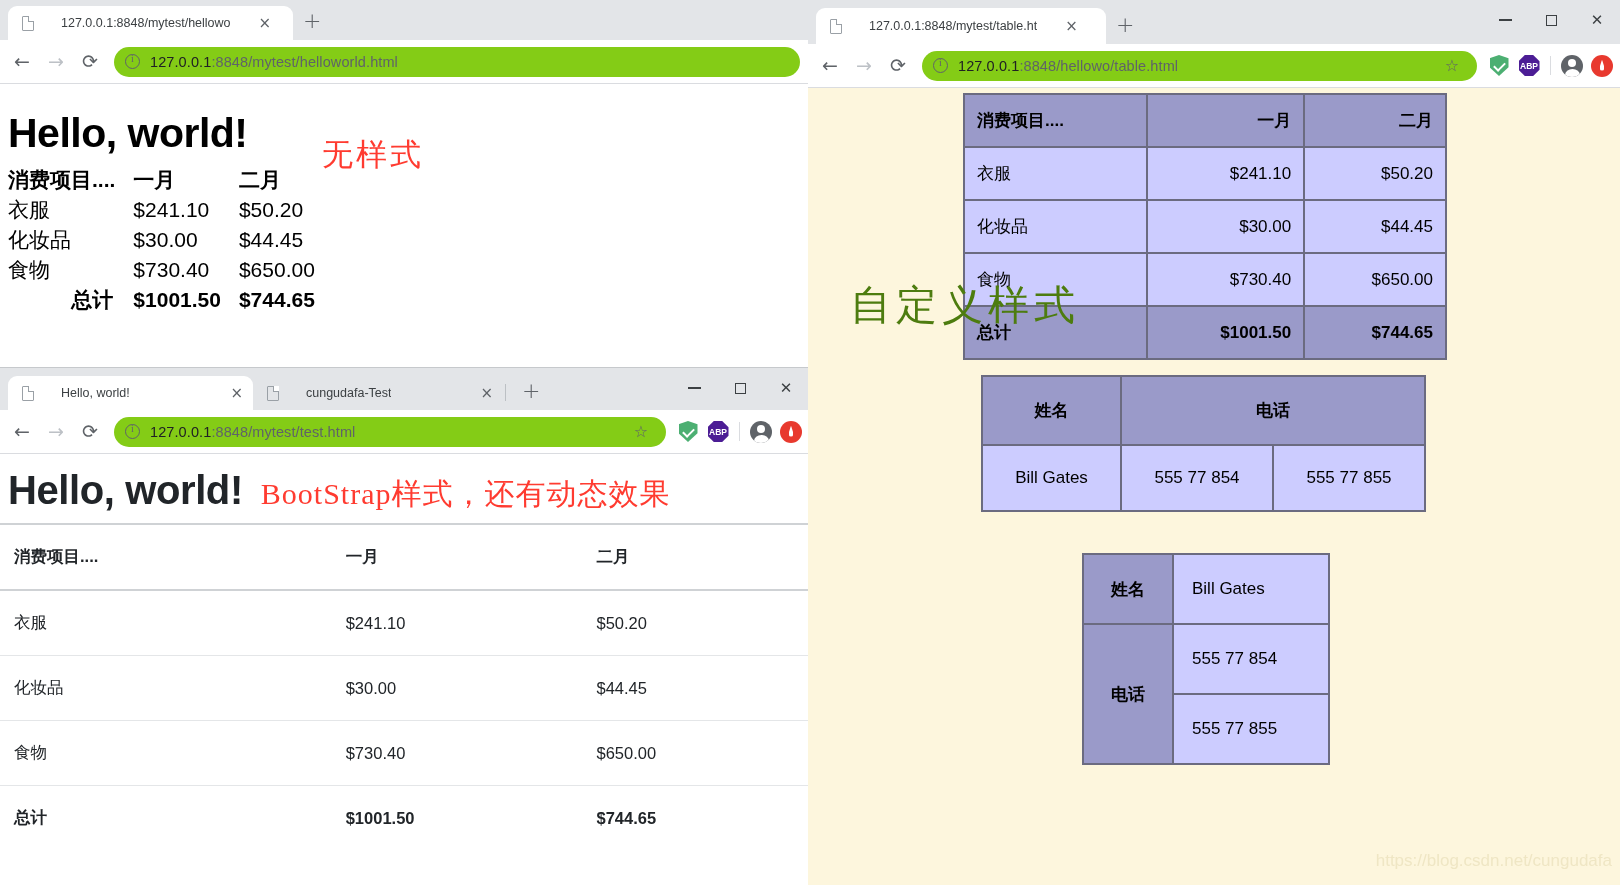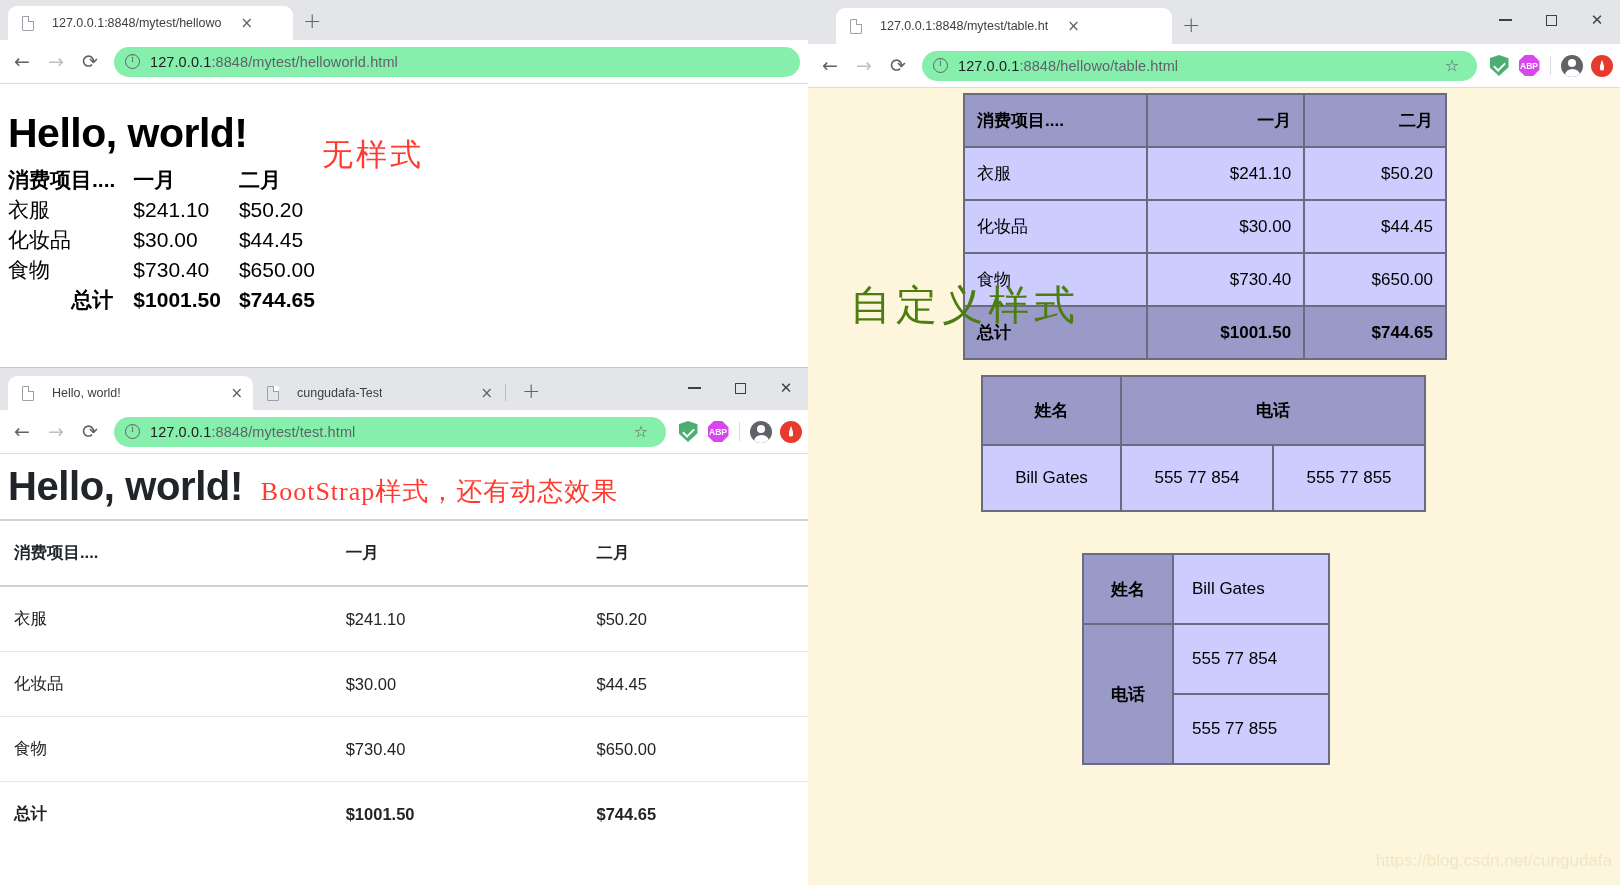--- a/index.html
+++ b/index.html
@@ -22,21 +22,21 @@
     align-items: flex-end;
     padding-left: 8px;
   }
   .tab {
     height: 34px;
     background: #ffffff;
     border-radius: 9px 9px 0 0;
     display: flex;
     align-items: center;
     padding: 0 8px 0 12px;
-    gap: 17px;
+    gap: 26px;
     font-size: 12.5px;
     color: #3c4043;
     white-space: nowrap;
     overflow: hidden;
     position: relative;
   }
   .tab.inactive { background: #e3e5e8; color: #3c4043; }
   .tab-favicon {
     width: 15px; height: 16px; flex: 0 0 15px;
     position: relative;
@@ -87,21 +87,21 @@
   }
   .navbtn {
     width: 32px; height: 32px; flex:0 0 32px;
     display:flex; align-items:center; justify-content:center;
     color: #5f6368; font-size: 19px; line-height:1;
     font-family: "DejaVu Sans", sans-serif;
   }
   .navbtn.disabled { color: #bdc1c6; }
   .omnibox {
     flex: 1 1 auto; height: 30px;
-    background: #86efac; border-radius: 15px;
+    background: #84cc16; border-radius: 15px;
     display: flex; align-items: center;
     padding: 0 12px 0 11px; gap: 10px;
     margin: 0 6px;
     min-width: 0;
   }
   .info-icon {
     width: 15px; height: 15px; flex: 0 0 15px;
     border: 1.4px solid #5f6368; border-radius: 50%;
     position: relative;
   }
@@ -124,21 +124,21 @@
     clip-path: polygon(50% 0%, 100% 16%, 100% 58%, 50% 100%, 0% 58%, 0% 16%);
     position: relative;
   }
   .ext-shield::after {
     content:""; position:absolute; left:4px; top:7px;
     width: 9px; height: 5px;
     border-left: 2px solid #fff; border-bottom: 2px solid #fff;
     transform: rotate(-45deg);
   }
   .ext-abp {
-    width: 21px; height: 21px; background: #d946ef; border-radius: 4px;
+    width: 21px; height: 21px; background: #4c1d95; border-radius: 4px;
     clip-path: polygon(30% 0,70% 0,100% 30%,100% 70%,70% 100%,30% 100%,0 70%,0 30%);
     color: #fff; font-size: 8.5px; font-weight: bold;
     display:flex; align-items:center; justify-content:center;
     font-family: "Liberation Sans", sans-serif;
   }
   .ext-divider { width:1px; height:19px; background:#dadce0; margin:0 5px; }
   .ext-avatar {
     width: 22px; height: 22px; border-radius: 50%;
     background: #5f6368; position: relative; overflow: hidden;
   }
@@ -349,21 +349,21 @@
           <span class="ext-avatar"></span>
         </span>
       <span class="ext">
           <span class="ext-red"></span>
         </span>
     </div>
 
     <div class="page">
       <div style="display:flex; align-items:baseline; gap:18px; padding-left:2px;">
         <span class="bs-h1">Hello, world!</span>
-        <span class="annot-red" style="position:static; font-size:26px; letter-spacing:1px; white-space:nowrap;margin-top:20px;">BootStrap样式，还有动态效果</span>
+        <span class="annot-red" style="position:static; font-size:30px; letter-spacing:1px; white-space:nowrap;margin-top:20px;">BootStrap样式，还有动态效果</span>
       </div>
       <table class="bs-table">
         <thead>
           <tr>
             <th class="bs-col-0">消费项目....</th>
             <th class="bs-col-1">一月</th>
             <th>二月</th>
           </tr>
         </thead>
         <tbody>
@@ -387,21 +387,21 @@
             <td>$1001.50</td>
             <td>$744.65</td>
           </tr>
         </tbody>
       </table>
     </div>
   </div>
 
   <div class="browser" id="win3">
     <div class="tabstrip">
-      <div class="tab" style="width:336px; height:36px;margin-left:20px;">
+      <div class="tab" style="width:290px; height:36px;">
         <span class="tab-favicon"></span>
         <span class="tab-title">127.0.0.1:8848/mytest/table.ht</span>
         <span class="tab-close">×</span>
       </div>
       <span class="newtab">+</span>
       <div class="wincontrols">
         <span class="wc">
             <span class="dash"></span>
           </span>
         <span class="wc">

